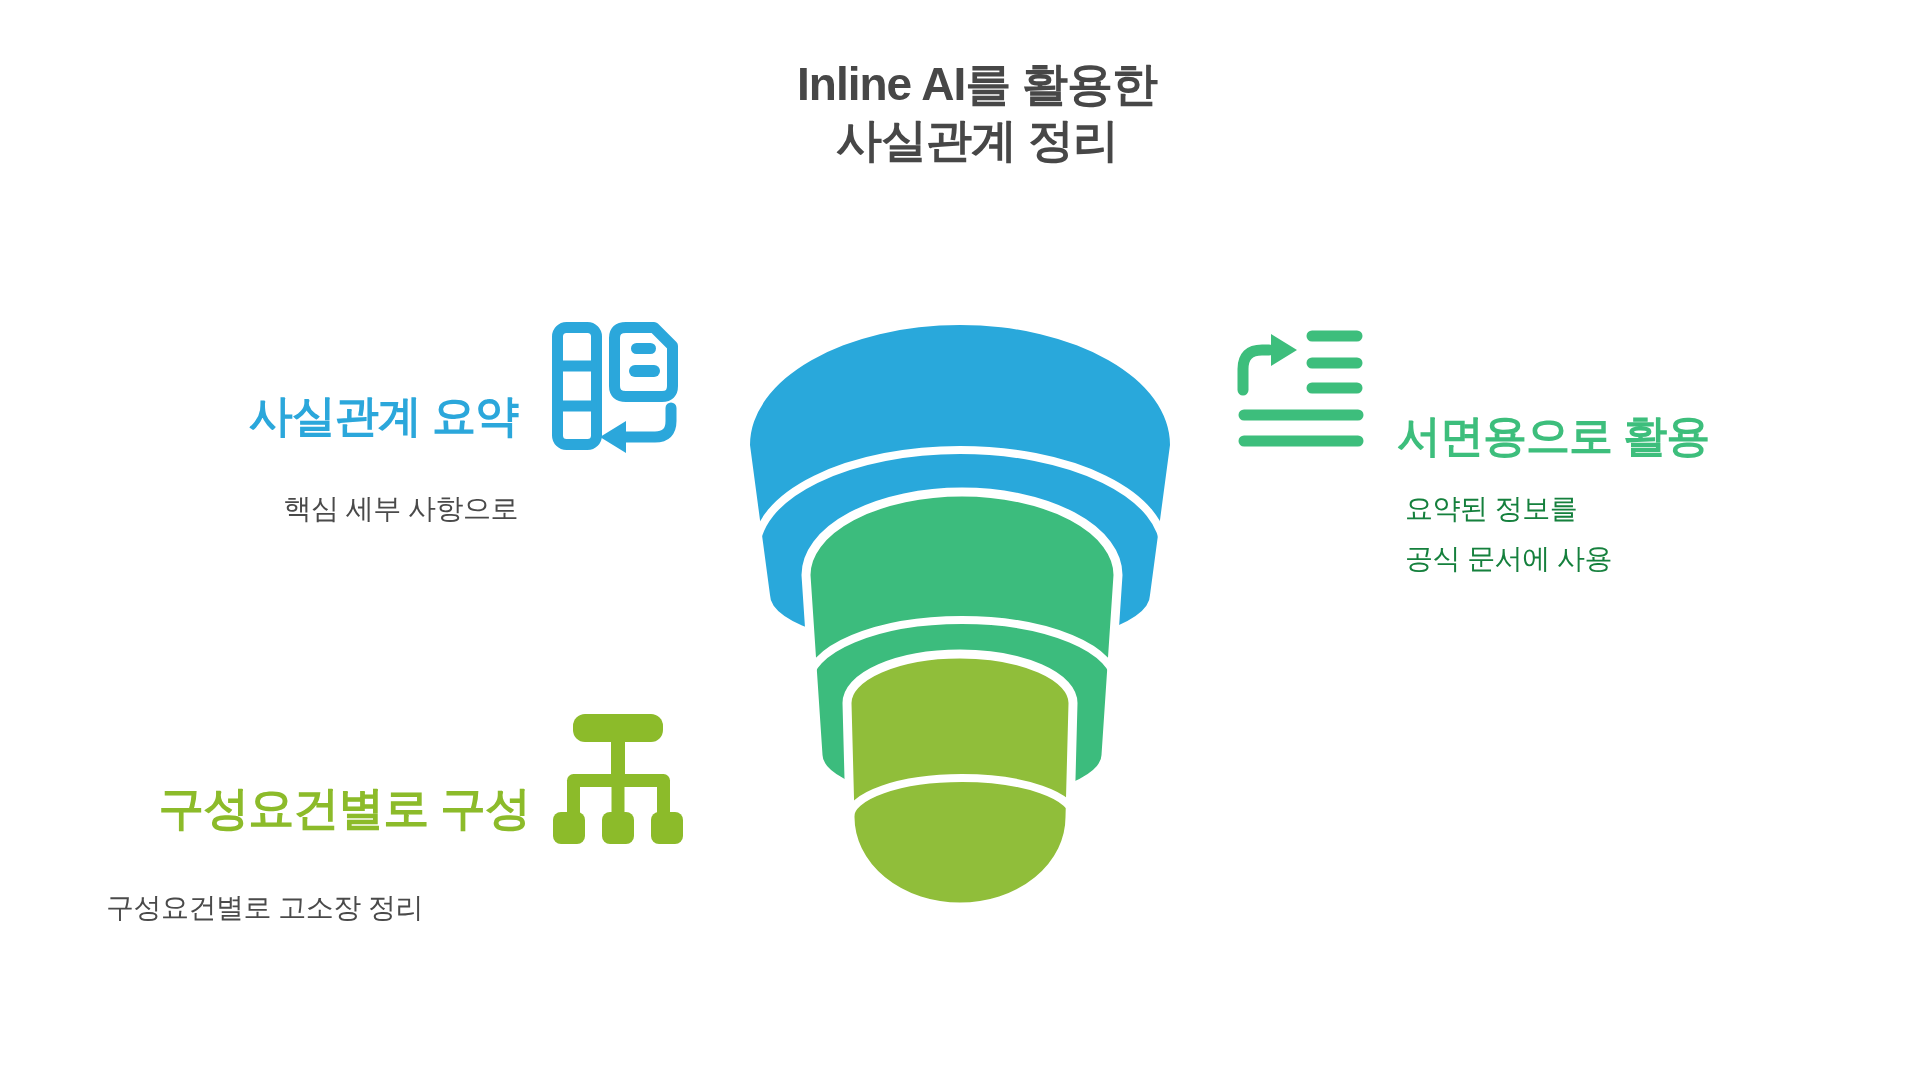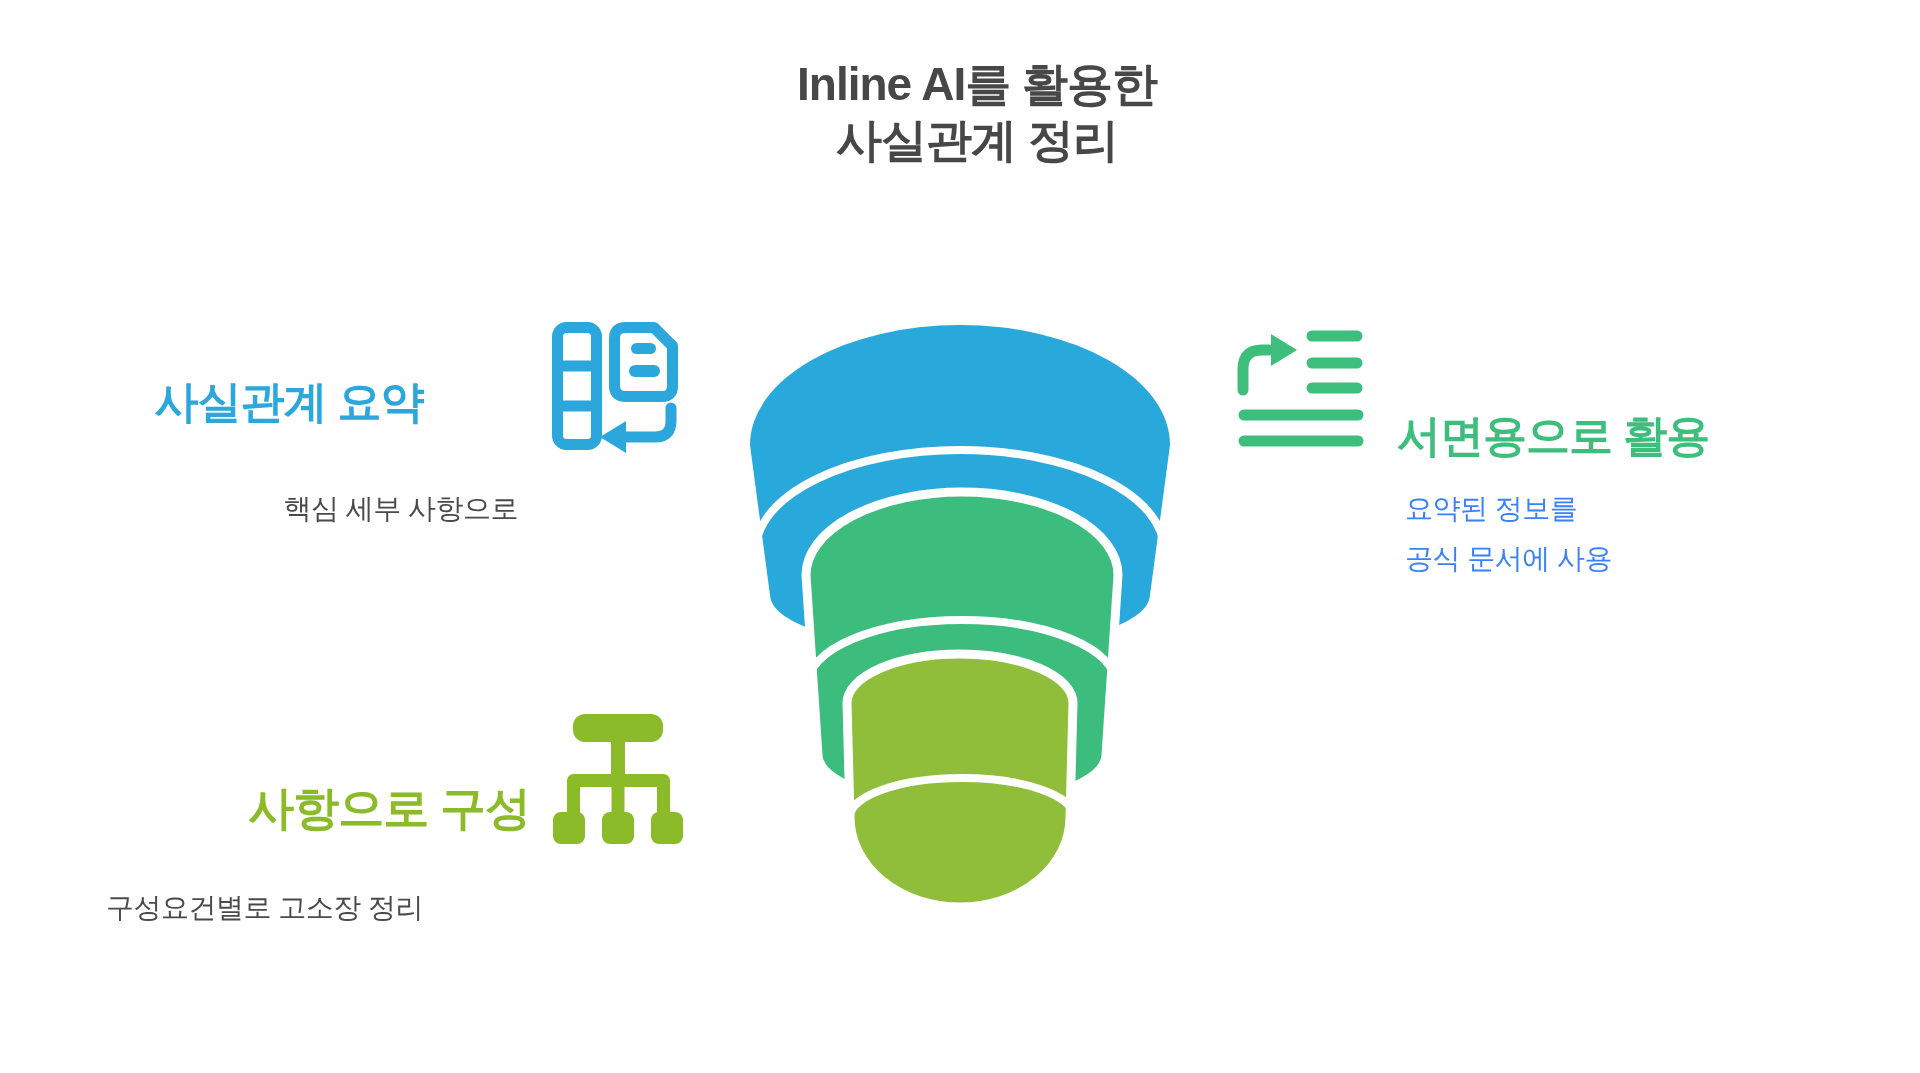--- a/index.html
+++ b/index.html
@@ -26,21 +26,21 @@
     white-space: nowrap;
   }
   .cluster-body {
     font-size: 28px; line-height: 50px;
     letter-spacing: -0.5px;
     color: #4A4A4A;
     white-space: nowrap;
   }
 
   
-  .c1-heading { left: 60px; top: 376px; width: 458px; text-align: center; }
+  .c1-heading { left: 60px; top: 390px; width: 458px; text-align: right; }
   .c1-body    { left: 60px; top: 484px; width: 458px; text-align: right; }
   .c1-icon    { left: 552px; top: 322px; }
 
   
   .c2-icon    { left: 1235px; top: 320px; }
   .c2-heading { left: 1397px; top: 390px; margin-top: 20px; }
   .c2-body    { left: 1405px; top: 484px; }
 
   
   .c3-heading { left: 60px; top: 782px; width: 470px; text-align: right; font-size: 46px; }
@@ -96,26 +96,26 @@
     <path d="M 8 70 V 49 Q 8 30 27 30 H 34"></path>
     <line x1="77" y1="16" x2="122" y2="16"></line>
     <line x1="77" y1="43" x2="122" y2="43"></line>
     <line x1="77" y1="68" x2="122" y2="68"></line>
     <line x1="9" y1="95" x2="123" y2="95"></line>
     <line x1="9" y1="121" x2="123" y2="121"></line>
   </g>
   <polygon points="36,14 62,30 36,46" fill="#3DBE7C"></polygon>
 </svg>
 <div class="abs cluster-heading c2-heading" style="color: rgb(61, 190, 124);">서면용으로 활용</div>
-<div class="abs cluster-body c2-body" style="color: #3b82f6;">
+<div class="abs cluster-body c2-body" style="color: #15803d;">
   <div>요약된 정보를</div>
   <div>공식 문서에 사용</div>
 </div>
 
-<div class="abs cluster-heading c3-heading" style="color: rgb(140, 187, 42);">사항으로 구성</div>
+<div class="abs cluster-heading c3-heading" style="color: rgb(140, 187, 42);">구성요건별로 구성</div>
 <svg class="abs c3-icon" width="130" height="135" viewBox="0 0 130 135">
   <g fill="#8CBB2A">
     <rect x="20" y="4" width="90" height="28" rx="12"></rect>
     <rect x="58" y="28" width="14" height="40"></rect>
     <rect x="14" y="64" width="103" height="13" rx="6.5"></rect>
     <rect x="14" y="70" width="13" height="36"></rect>
     <rect x="58.5" y="70" width="13" height="36"></rect>
     <rect x="104" y="70" width="13" height="36"></rect>
     <rect x="0" y="102" width="32" height="32" rx="8"></rect>
     <rect x="49" y="102" width="32" height="32" rx="8"></rect>

